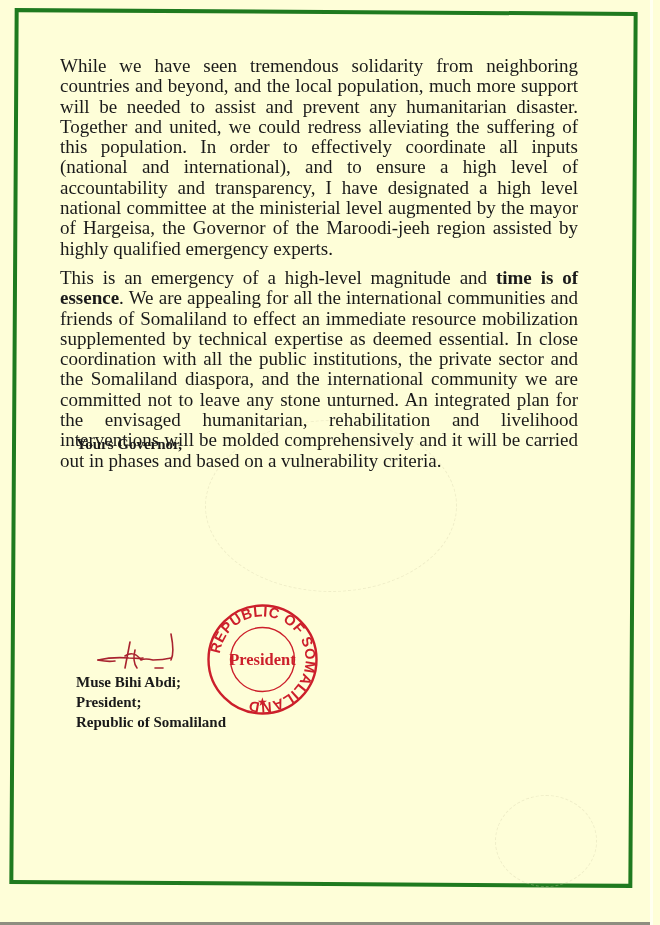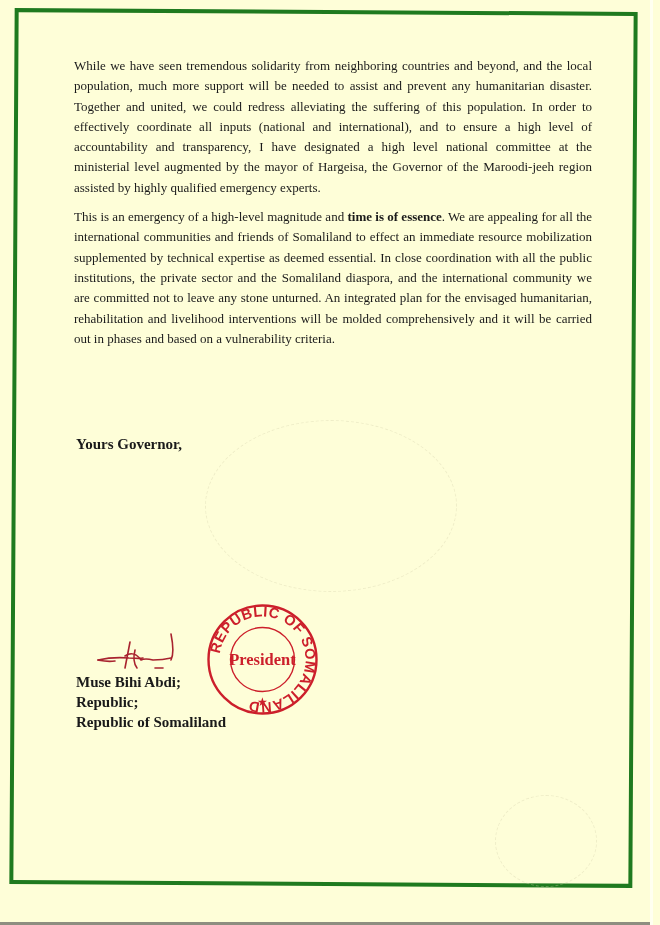--- a/index.html
+++ b/index.html
@@ -53,24 +53,24 @@
     height: 170px;
   }
   .watermark.corner {
     left: 495px;
     top: 795px;
     width: 100px;
     height: 90px;
   }
   .body-text {
     position: absolute;
-    left: 74px;
+    left: 60px;
     top: 56px;
     width: 518px;
-    font-size: 13px;
+    font-size: 19px;
     line-height: 20.3px;
     text-align: justify;
   }
   .body-text p {
     margin: 0 0 9px 0;
   }
   .body-text b {
     font-weight: bold;
   }
   .closing {
@@ -131,21 +131,21 @@
     <path d="M35 14 L 30 40"></path>
     <path d="M40 22 C 38 30, 39 36, 42 40"></path>
     <path d="M30 28 C 36 24, 42 26, 46 32 C 50 30, 54 31, 58 32 C 66 32, 72 31, 76 30"></path>
     <path d="M76 6 C 78 16, 79 26, 76 32"></path>
     <path d="M60 40 L 68 40"></path>
   </g>
 </svg>
 
 <div class="sig-block">
   <div>Muse Bihi Abdi;</div>
-  <div>Republic;</div>
+  <div>President;</div>
   <div>Republic of Somaliland</div>
 </div>
 
 <svg class="stamp" viewBox="0 0 115 115">
   <defs>
     <path id="ringPath" d="M 57.5 57.5 m -43 0 a 43 43 0 1 1 86 0 a 43 43 0 1 1 -86 0"></path>
   </defs>
   <circle cx="57.5" cy="57.5" r="54" fill="none" stroke="#cc1f2b" stroke-width="2.4"></circle>
   <circle cx="57.5" cy="57.5" r="32" fill="none" stroke="#cc1f2b" stroke-width="1.4"></circle>
   <text font-family="Liberation Sans, sans-serif" font-weight="bold" font-size="14.5" fill="#cc1f2b" letter-spacing="0.5">

